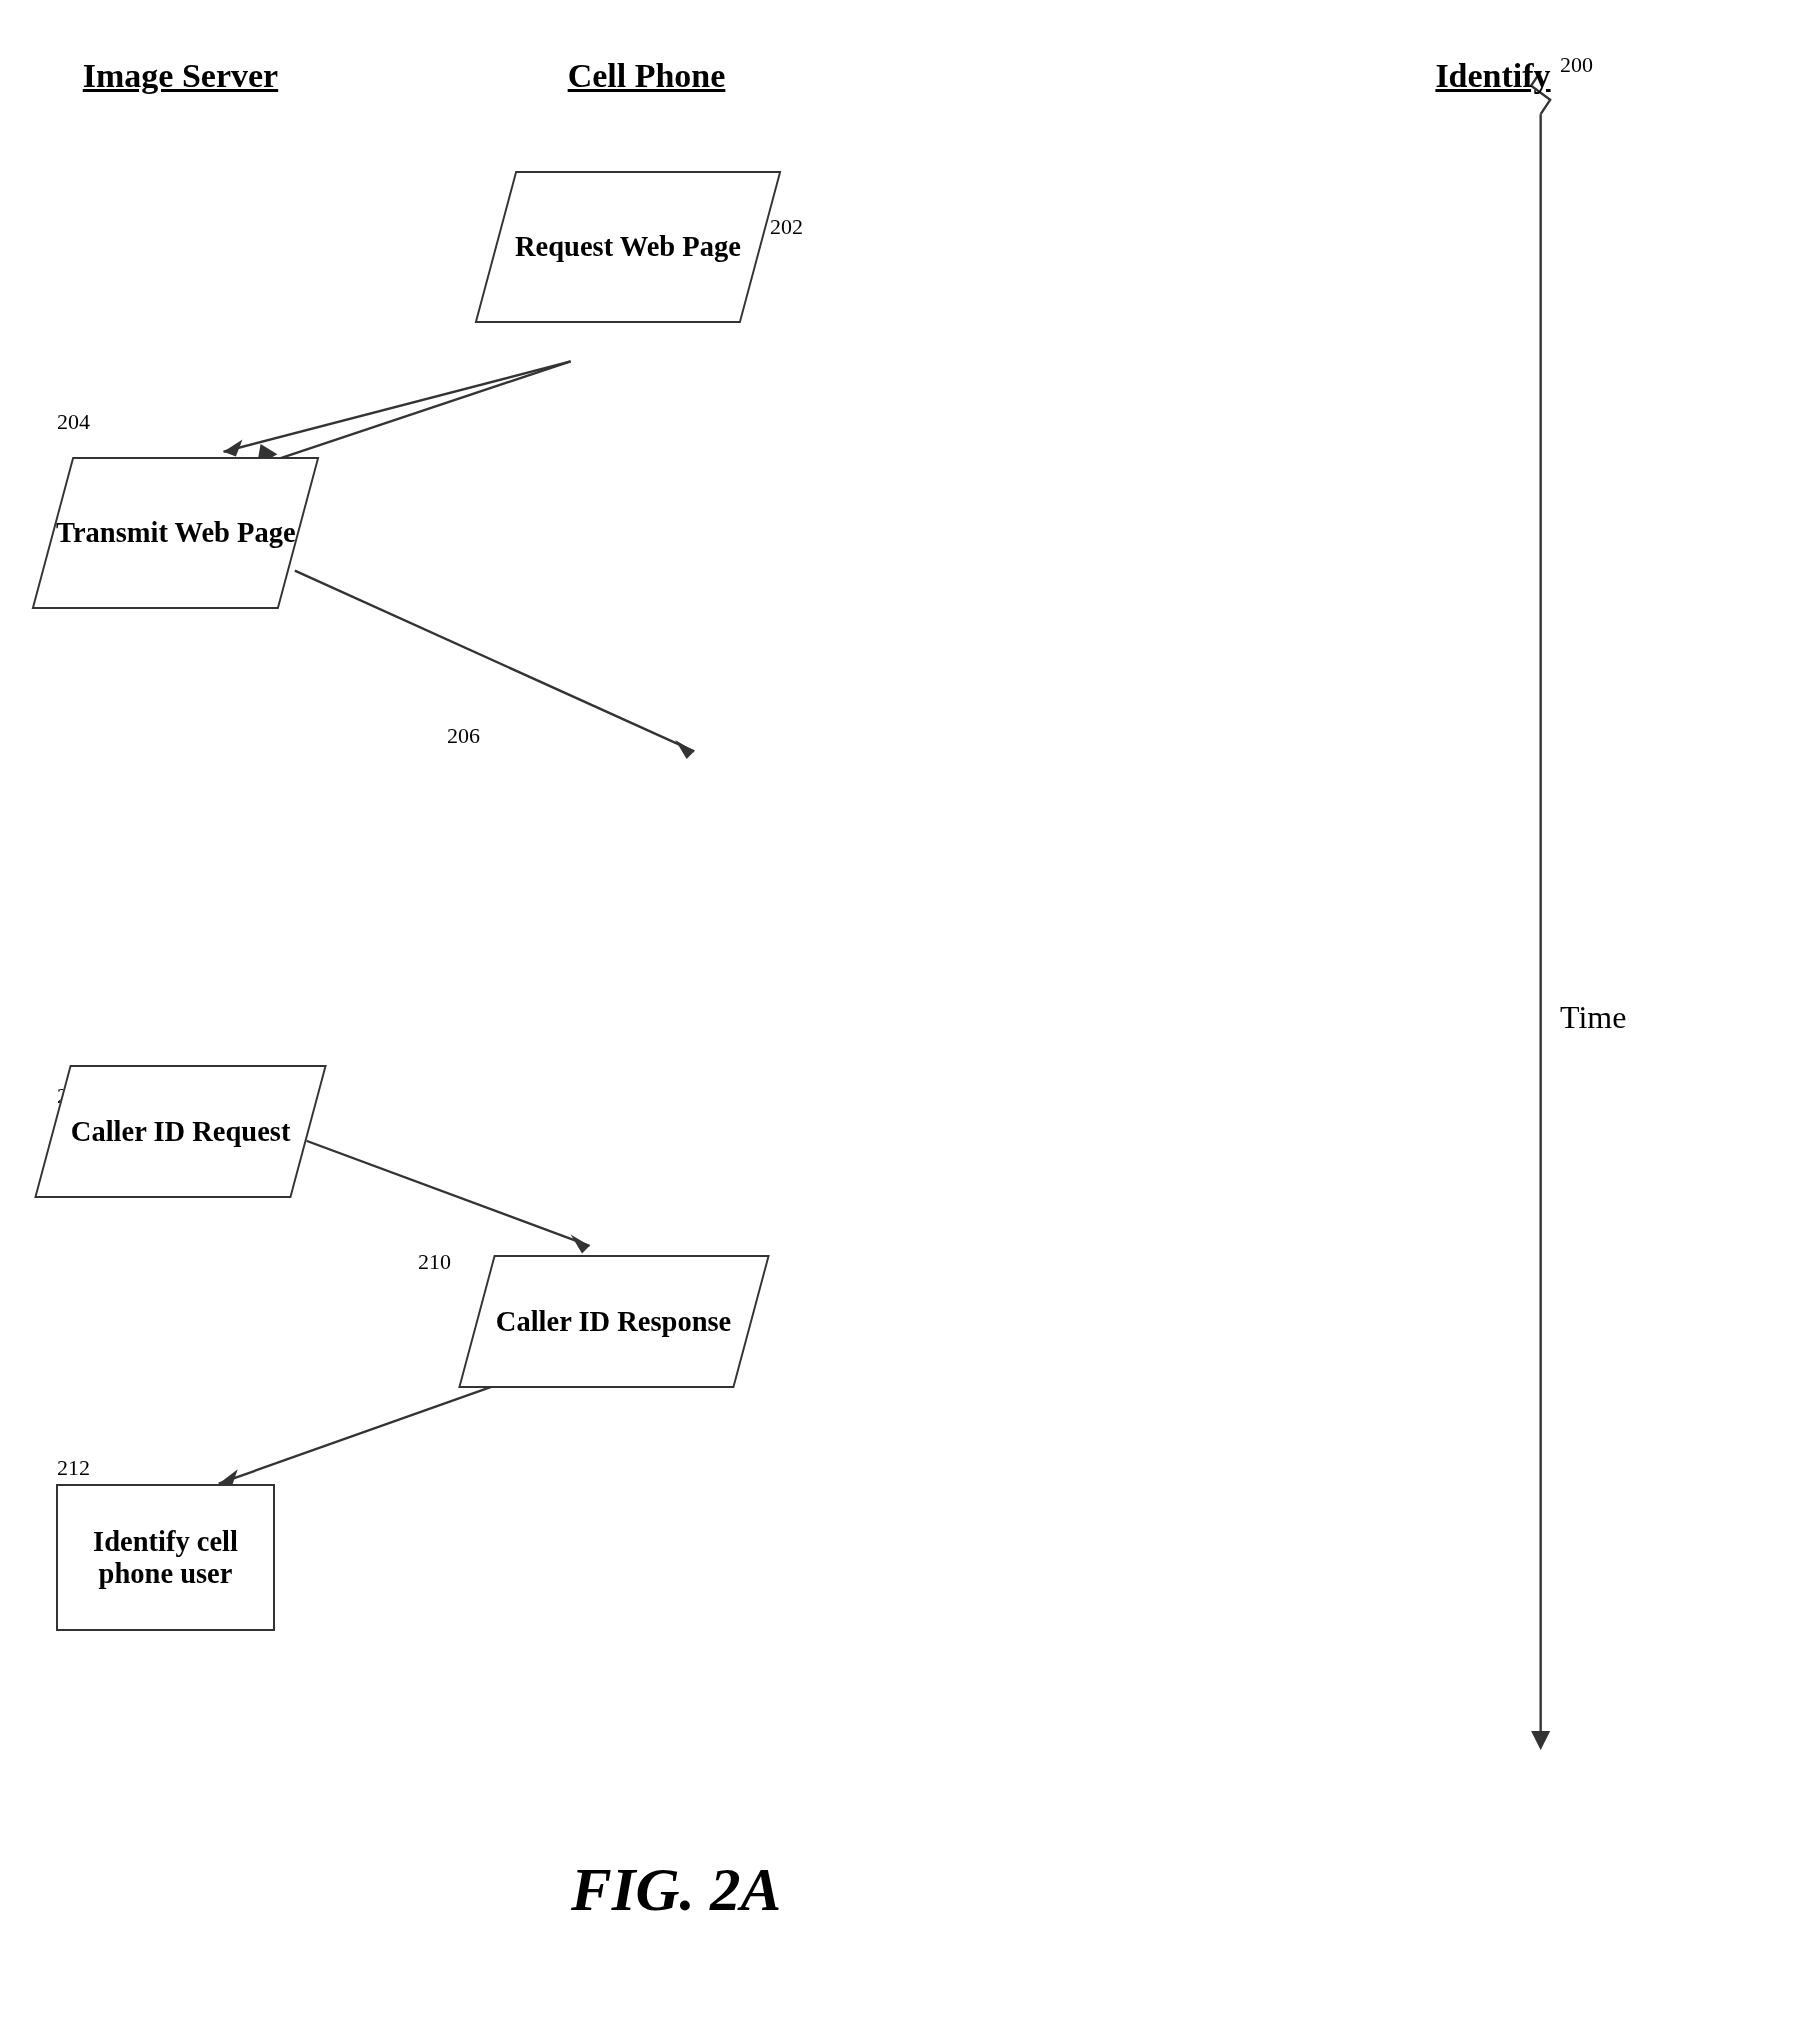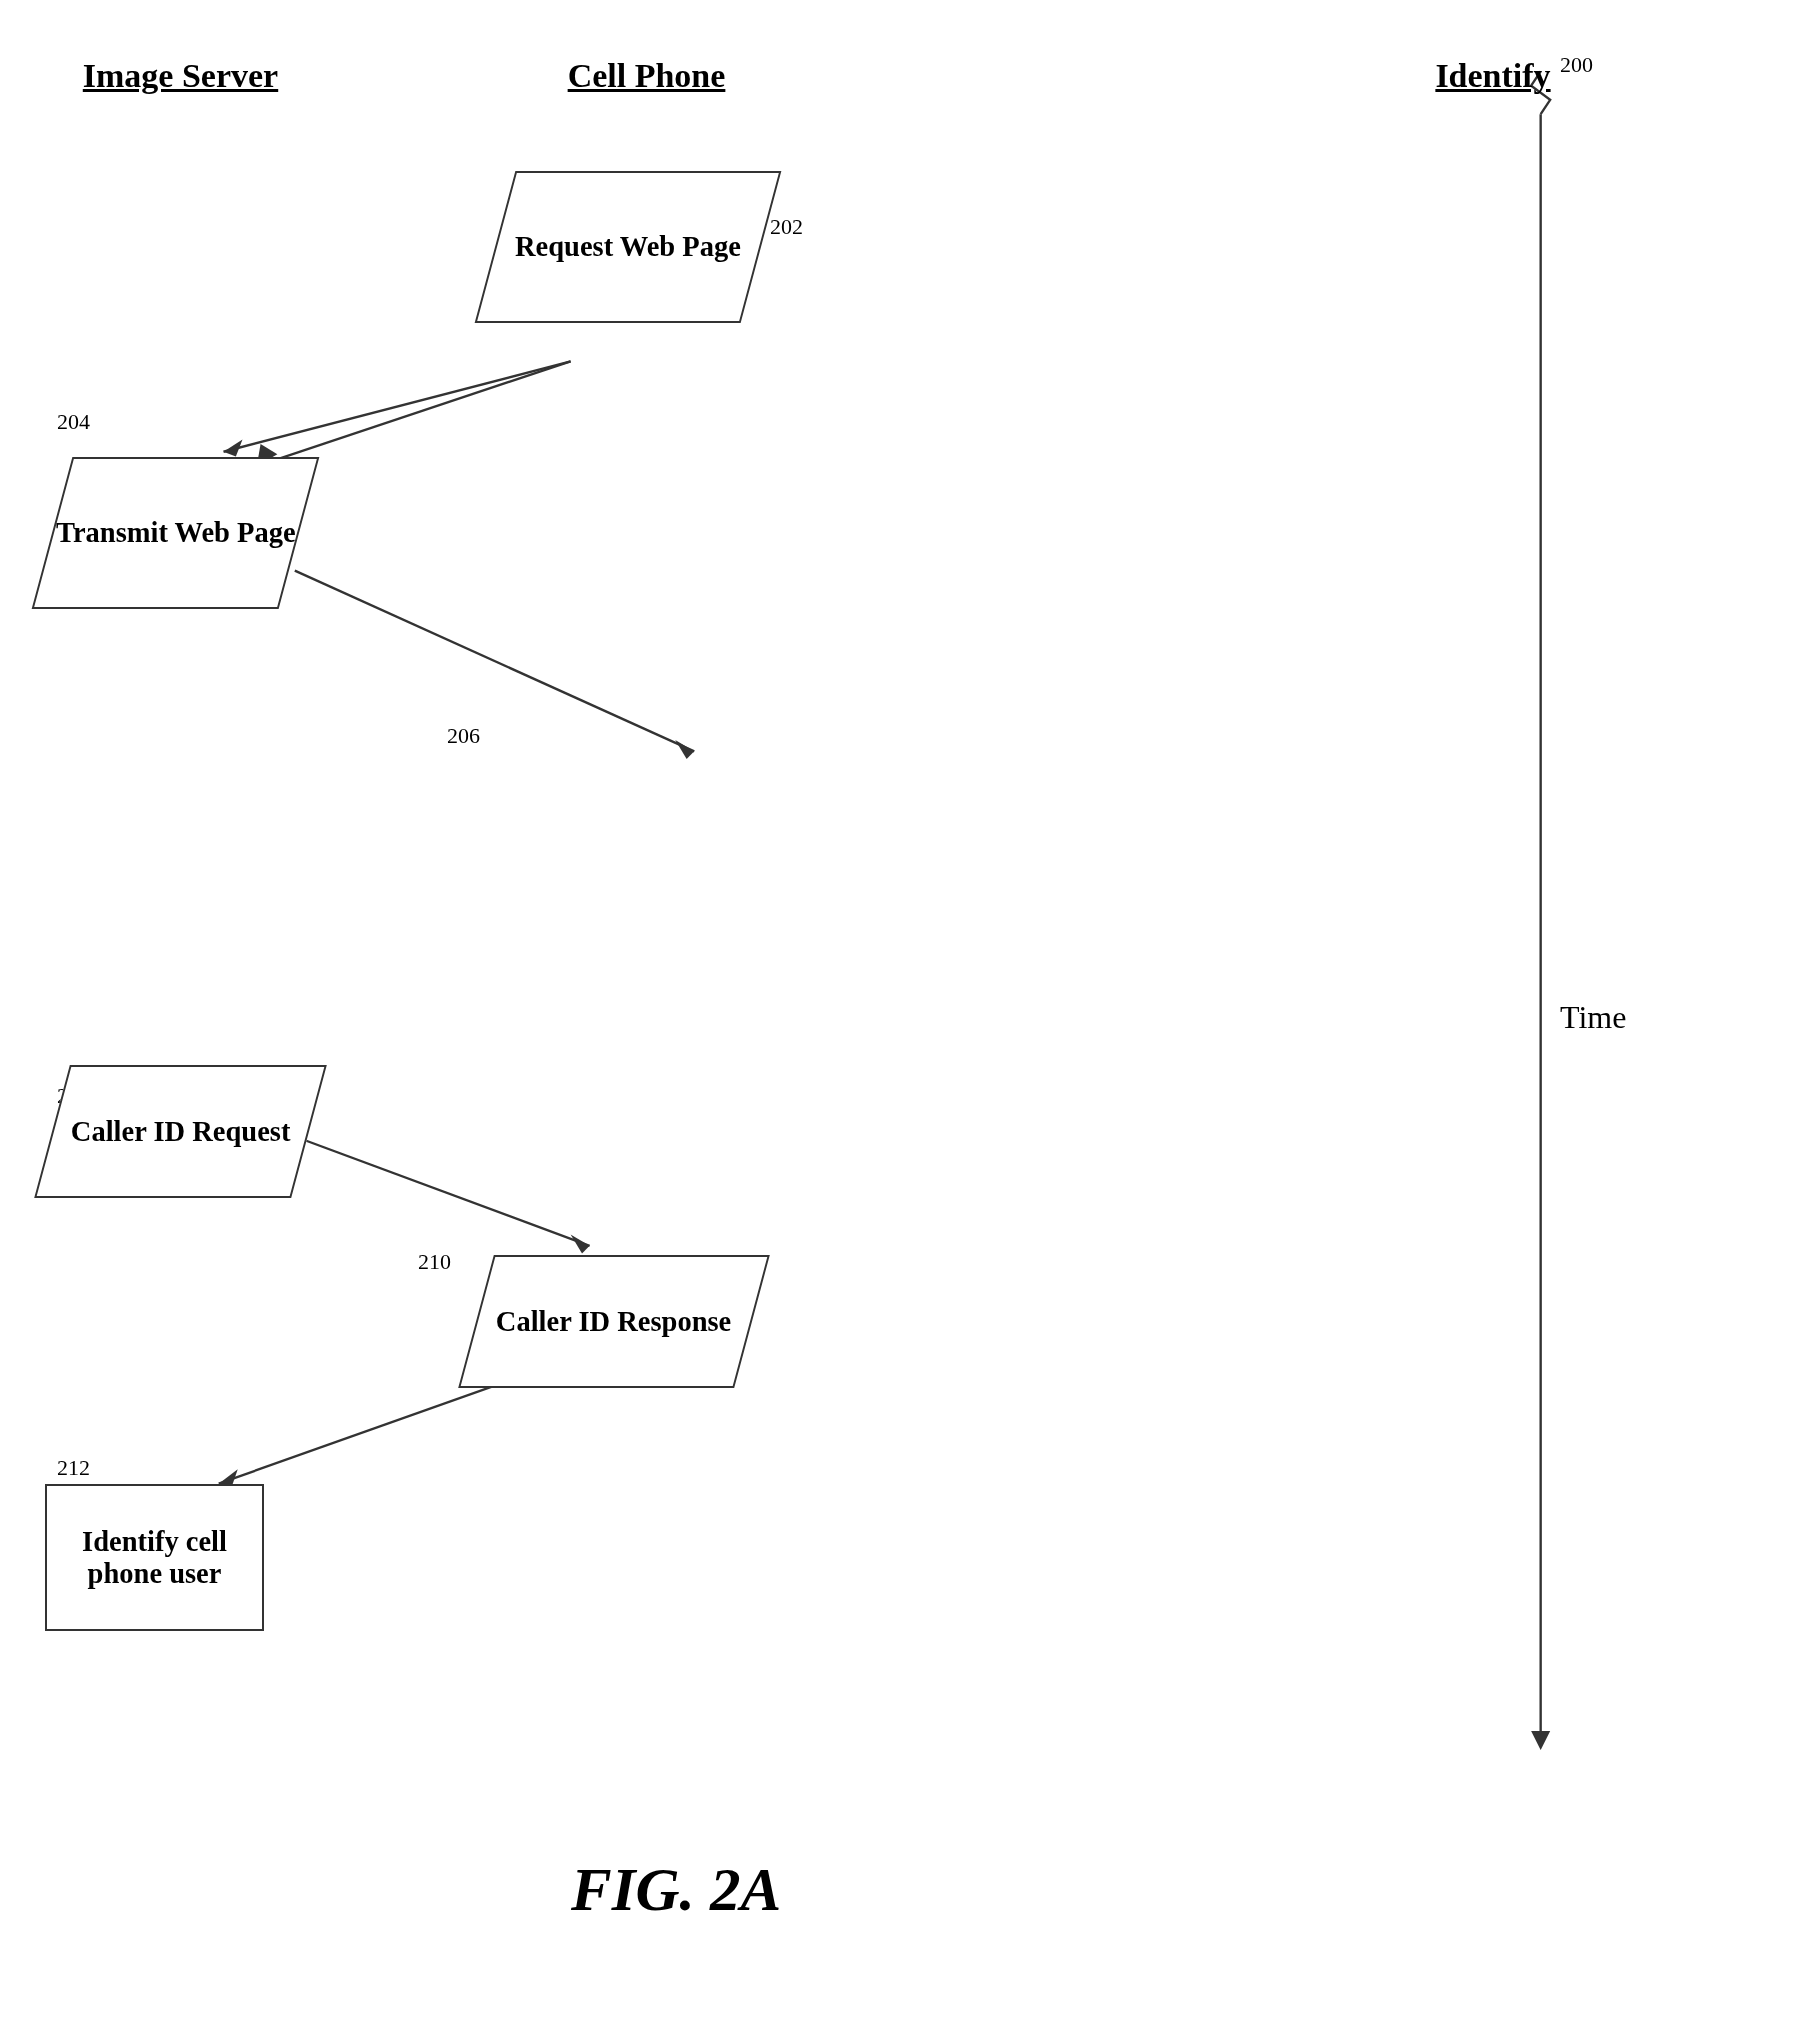--- a/index.html
+++ b/index.html
@@ -153,21 +153,21 @@
 
   <div class="label" style="left:418px; top:1217px;margin-top:32px;">210</div>
 
   <div class="parallelogram" style="left:476px; top:1255px; width:276px; height:133px;">
     <div class="inner">Caller ID
 Response</div>
   </div>
 
   <div class="label" style="left:57px; top:1455px;text-align:right;">212</div>
 
-  <div class="rectangle" style="left:45px; top:1484px; width:219px; height:147px;">
+  <div class="rectangle" style="left:56px; top:1484px; width:219px; height:147px;">
     <span>Identify cell
 phone user</span>
   </div>
 
   <div class="time-label" style="left:1560px; top:999px;">Time</div>
 
   <div class="fig-caption" style="left:571px; top:1855px;">FIG. 2A</div>
 
 </div>
 

